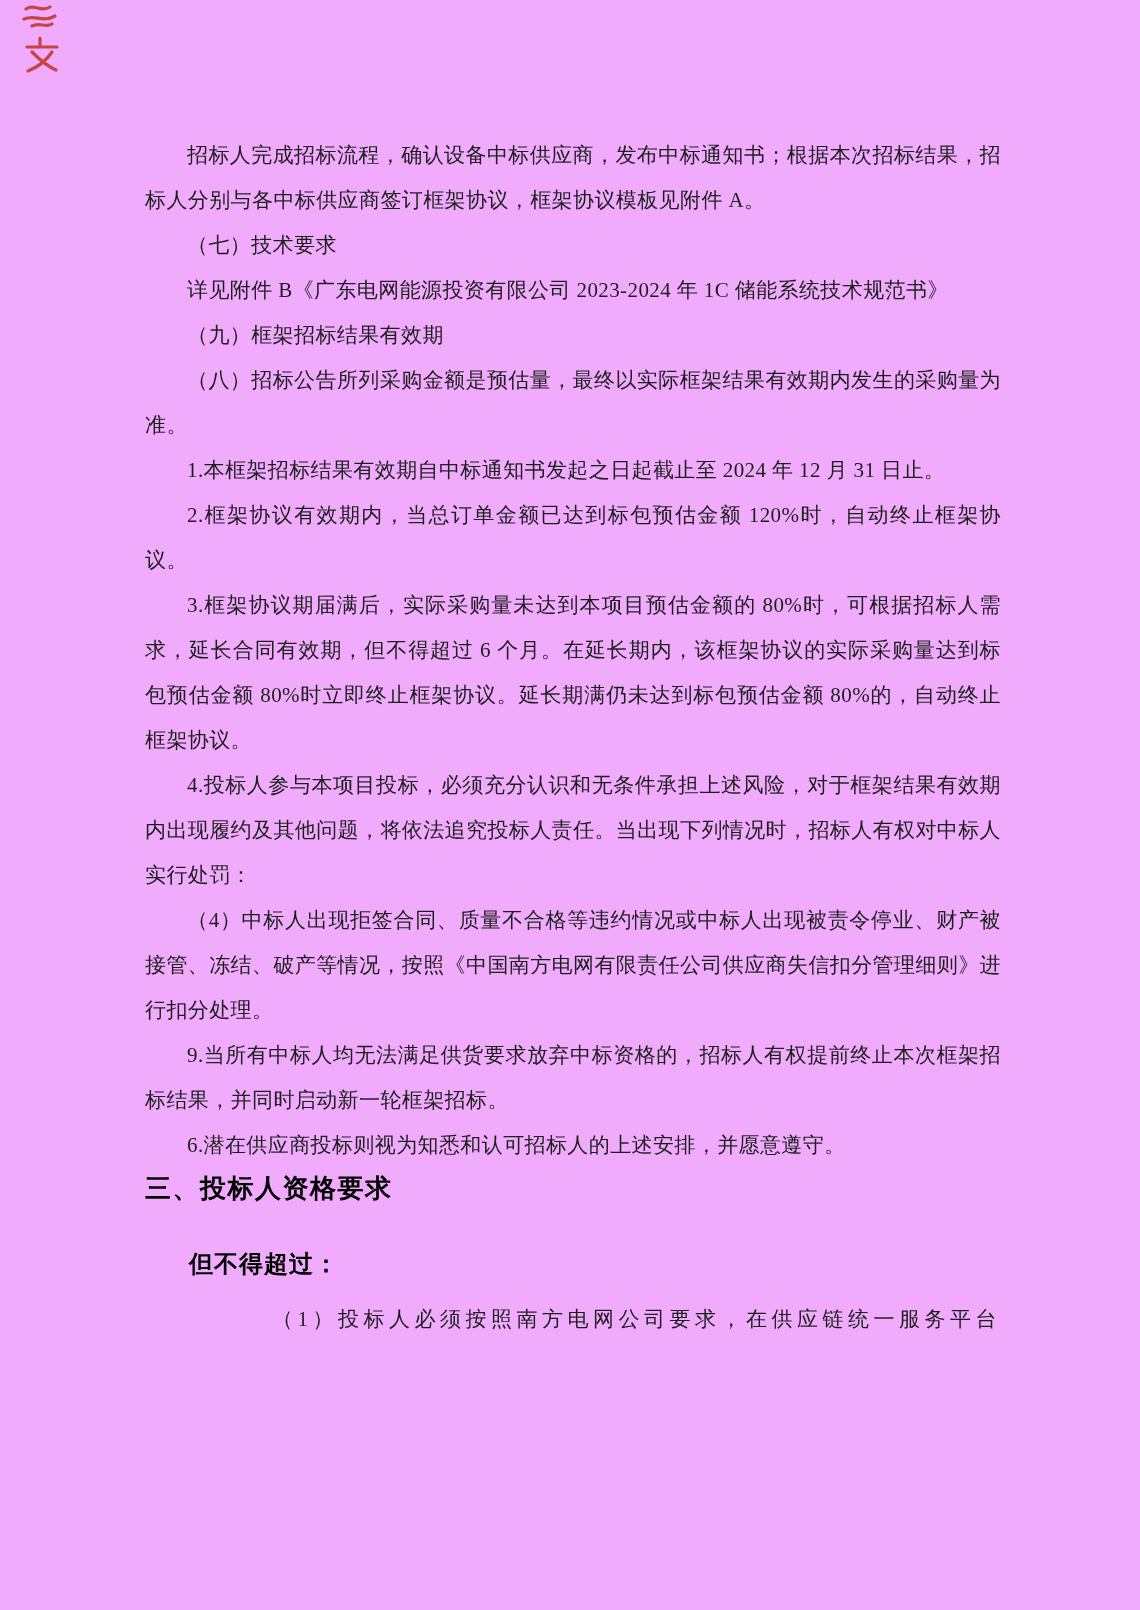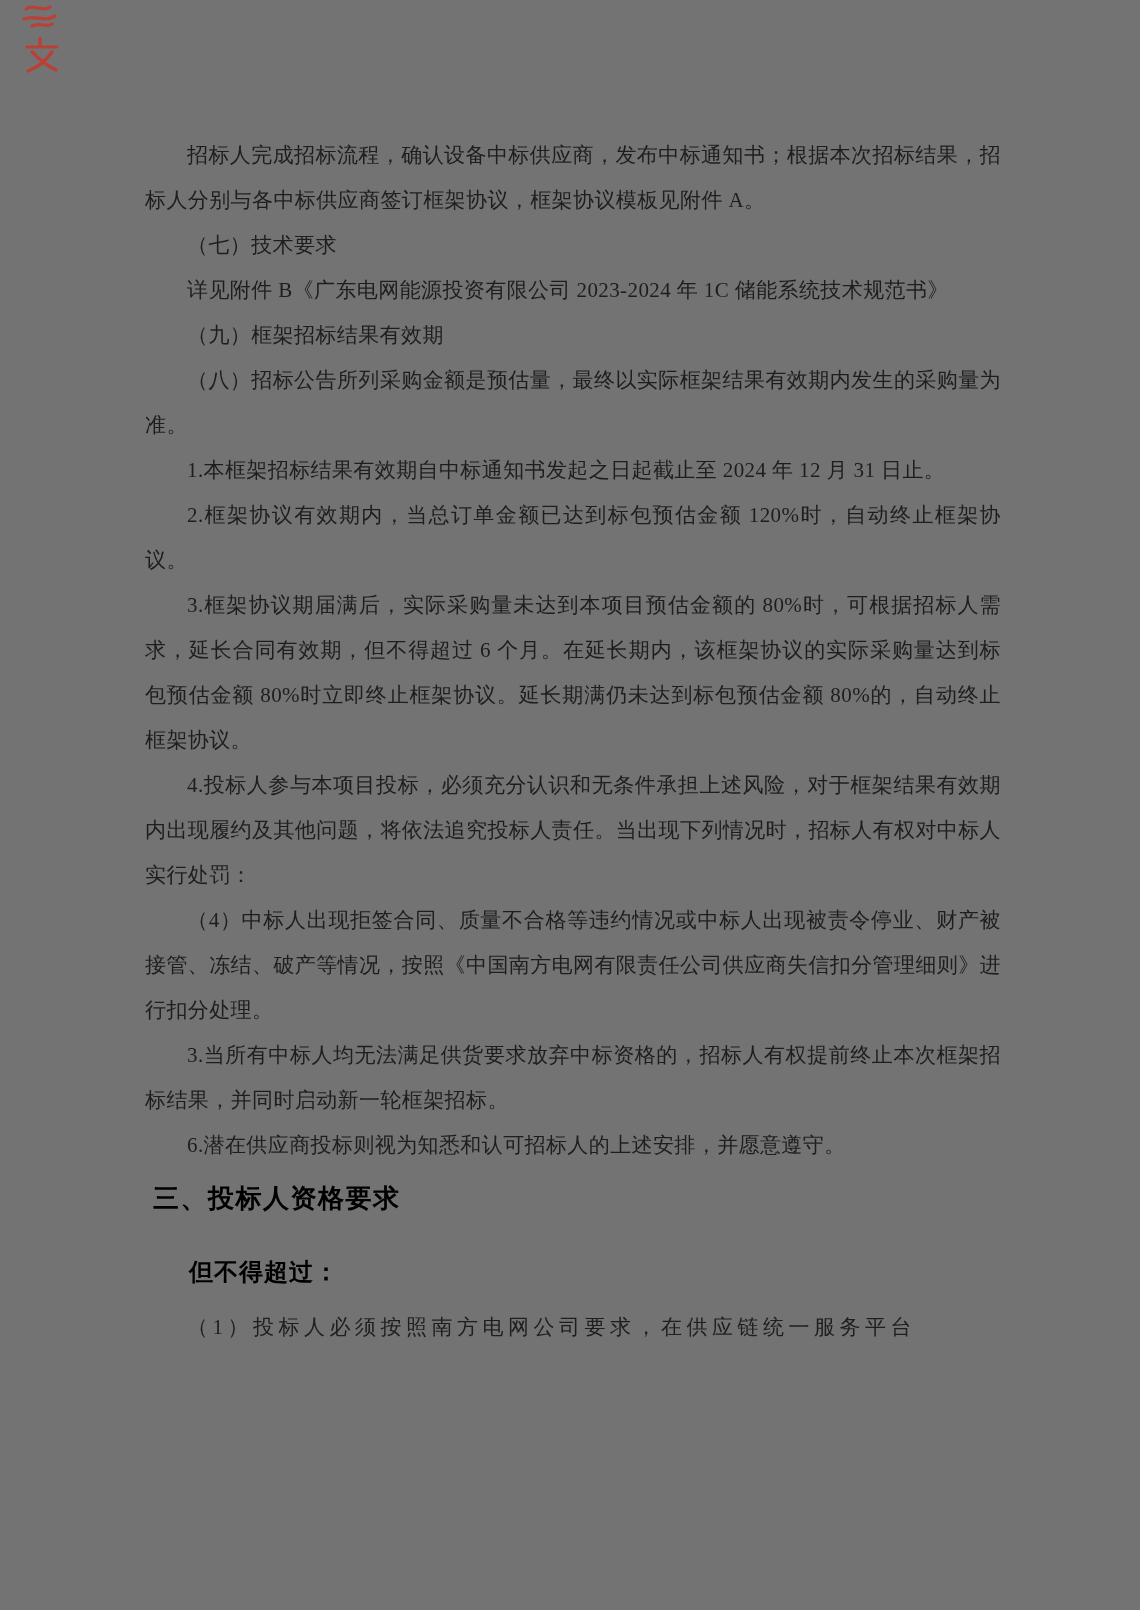--- a/index.html
+++ b/index.html
@@ -4,64 +4,64 @@
 <style>
   html, body {
     margin: 0;
     padding: 0;
     background: #ffffff;
   }
   .page {
     position: relative;
     width: 1140px;
     height: 1610px;
-    background: #737373;
+    background: #f0abfc;
     overflow: hidden;
   }
   .content {
     position: absolute;
     left: 145px;
     top: 133px;
     width: 856px;
     color: #1e1e1e;
     font-family: "Liberation Serif", "DejaVu Serif", serif;
     font-size: 21px;
     line-height: 45px;
     letter-spacing: 0.4px;
     text-align: justify;
   }
   .content p {
     margin: 0;
     text-indent: 2em;
   }
   .section-heading {
-    font-family: Liberation Serif, serif;
+    font-family: Liberation Mono, monospace;
     font-weight: bold;
     font-size: 26px;
     line-height: 45px;
     letter-spacing: 1.5px;
     color: #000000;
     text-indent: 0;
-    margin: 8px;
+    margin: 0;
   }
   .subsection-heading {
     font-family: "Liberation Sans", "DejaVu Sans", sans-serif;
     font-weight: bold;
     font-size: 24px;
     line-height: 45px;
     letter-spacing: 1px;
     color: #000000;
     margin: 28px 0 0 0;
     padding-left: 44px;
     text-indent: 0;
   }
   .continued {
     margin-top: 11px !important;
     letter-spacing: 4.5px;
-    text-align: left;
+    text-align: right;
   }
   .corner-marks {
     position: absolute;
     left: 10px;
     top: 0;
     opacity: 0.9;
   }
 </style>
 </head>
 <body>
@@ -81,21 +81,21 @@
     <p>招标人完成招标流程，确认设备中标供应商，发布中标通知书；根据本次招标结果，招标人分别与各中标供应商签订框架协议，框架协议模板见附件 A。</p>
     <p>（七）技术要求</p>
     <p>详见附件 B《广东电网能源投资有限公司 2023-2024 年 1C 储能系统技术规范书》</p>
     <p>（九）框架招标结果有效期</p>
     <p>（八）招标公告所列采购金额是预估量，最终以实际框架结果有效期内发生的采购量为准。</p>
     <p>1.本框架招标结果有效期自中标通知书发起之日起截止至 2024 年 12 月 31 日止。</p>
     <p>2.框架协议有效期内，当总订单金额已达到标包预估金额 120%时，自动终止框架协议。</p>
     <p>3.框架协议期届满后，实际采购量未达到本项目预估金额的 80%时，可根据招标人需求，延长合同有效期，但不得超过 6 个月。在延长期内，该框架协议的实际采购量达到标包预估金额 80%时立即终止框架协议。延长期满仍未达到标包预估金额 80%的，自动终止框架协议。</p>
     <p>4.投标人参与本项目投标，必须充分认识和无条件承担上述风险，对于框架结果有效期内出现履约及其他问题，将依法追究投标人责任。当出现下列情况时，招标人有权对中标人实行处罚：</p>
     <p>（4）中标人出现拒签合同、质量不合格等违约情况或中标人出现被责令停业、财产被接管、冻结、破产等情况，按照《中国南方电网有限责任公司供应商失信扣分管理细则》进行扣分处理。</p>
-    <p>3.当所有中标人均无法满足供货要求放弃中标资格的，招标人有权提前终止本次框架招标结果，并同时启动新一轮框架招标。</p>
+    <p>9.当所有中标人均无法满足供货要求放弃中标资格的，招标人有权提前终止本次框架招标结果，并同时启动新一轮框架招标。</p>
     <p>6.潜在供应商投标则视为知悉和认可招标人的上述安排，并愿意遵守。</p>
 
     <div class="section-heading">三、投标人资格要求</div>
 
     <div class="subsection-heading">但不得超过：</div>
 
     <p class="continued">（1）投标人必须按照南方电网公司要求，在供应链统一服务平台</p>
   </div>
 
 </div>

